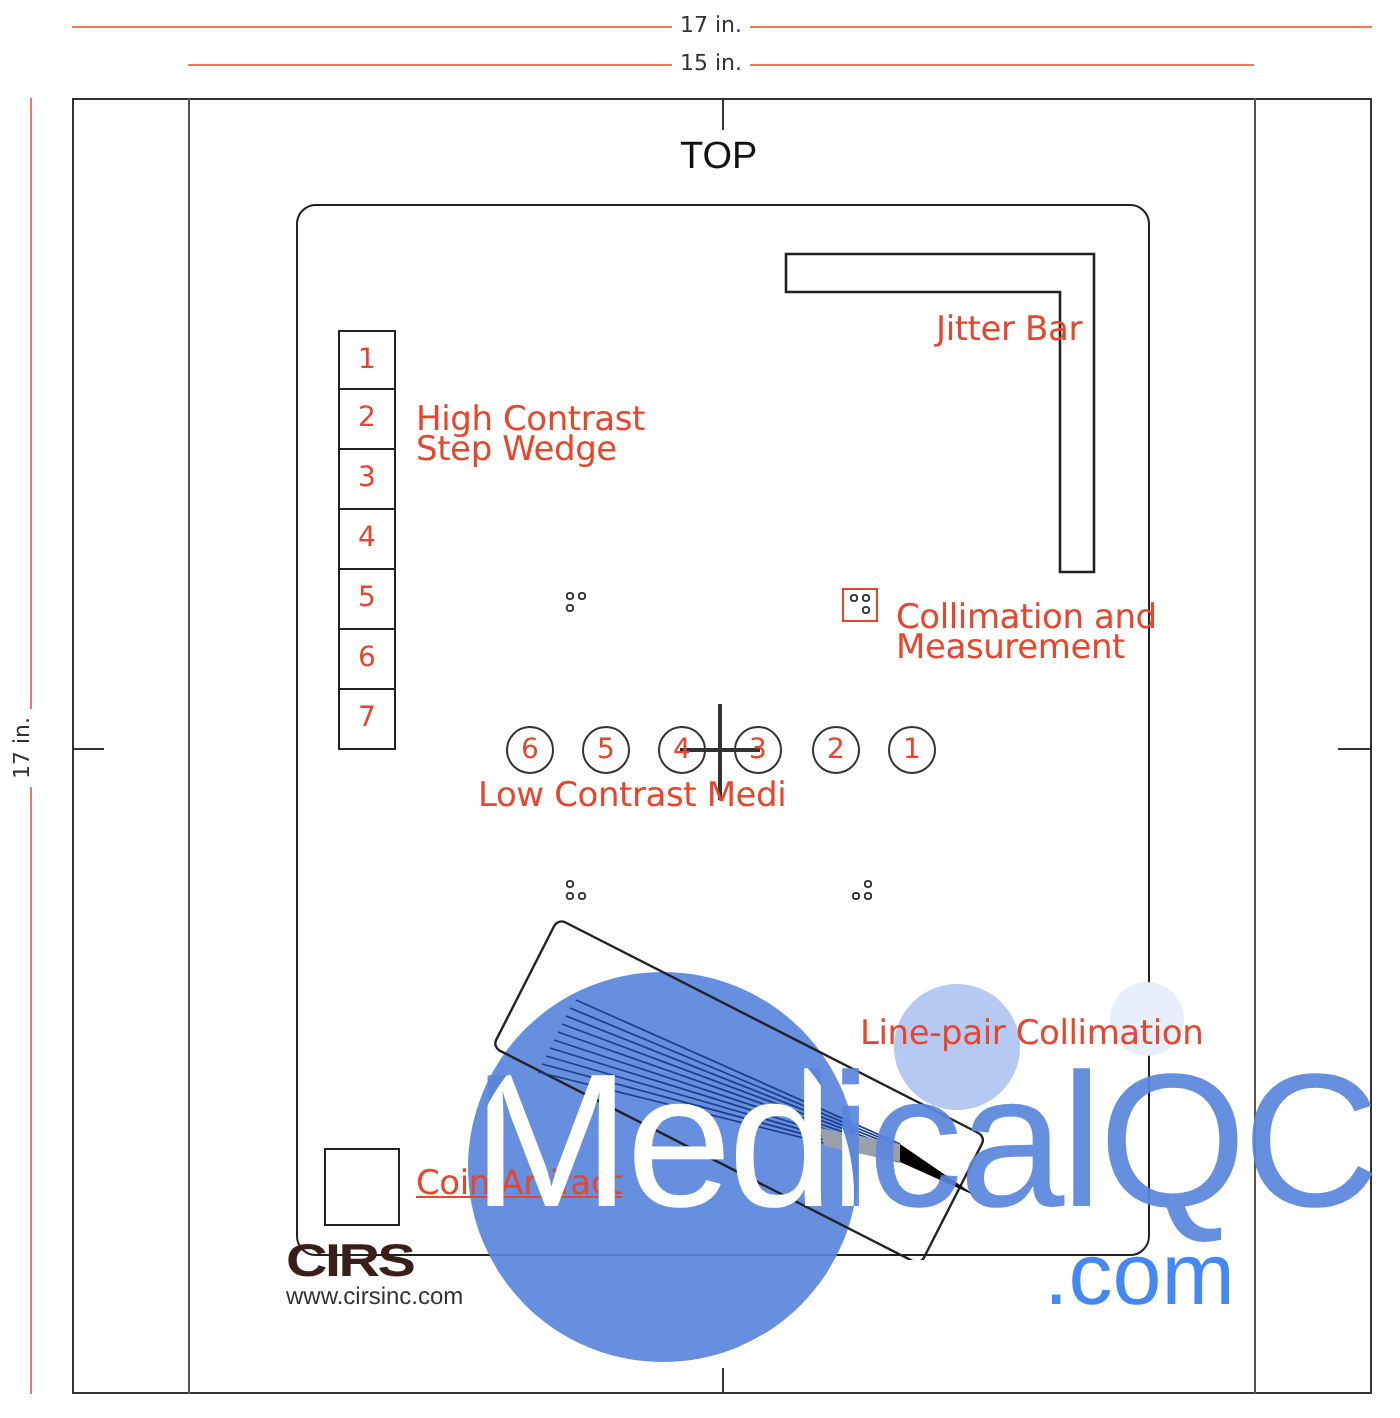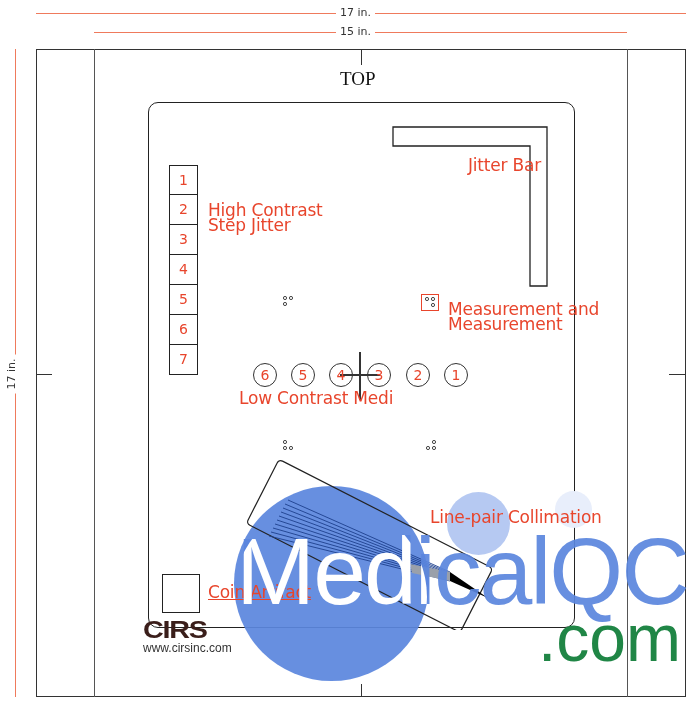--- a/index.html
+++ b/index.html
@@ -29,52 +29,52 @@
 
 <div class="abs" style="left:36px; top:49px; width:650px; height:648px; border:1px solid #333; border-width:1.5px; box-sizing:border-box;"></div>
 <div class="abs" style="left:94px; top:49px; width:1px; height:648px; background:#555;"></div>
 <div class="abs" style="left:627px; top:49px; width:1px; height:648px; background:#555;"></div>
 
 <div class="abs" style="left:361px; top:49px; width:1px; height:16px; background:#333;"></div>
 <div class="abs" style="left:361px; top:684px; width:1px; height:13px; background:#333;"></div>
 <div class="abs" style="left:36px; top:374px; width:16px; height:1px; background:#333;"></div>
 <div class="abs" style="left:669px; top:374px; width:17px; height:1px; background:#333;"></div>
 
-<div class="abs" style="left:340px; top:68px; font-size:19px; color:#111; font-family:Liberation Serif, serif;">TOP</div>
+<div class="abs" style="left:340px; top:68px; font-size:19px; color:#111; font-family:Liberation Sans, sans-serif;">TOP</div>
 
 <div class="abs" style="left:148px; top:102px; width:427px; height:526px; border:1px solid #222; border-radius:10px; box-sizing:border-box;"></div>
 
 <div class="abs" style="left:169px; top:165px; width:29px; height:210px;">
   <div class="wedge-cell" style="top:0px; height:30px; line-height:28px;">1</div>
   <div class="wedge-cell" style="top:29px; height:31px; line-height:29px;">2</div>
   <div class="wedge-cell" style="top:59px; height:31px; line-height:29px;">3</div>
   <div class="wedge-cell" style="top:89px; height:31px; line-height:29px;">4</div>
   <div class="wedge-cell" style="top:119px; height:31px; line-height:29px;">5</div>
   <div class="wedge-cell" style="top:149px; height:31px; line-height:29px;">6</div>
   <div class="wedge-cell" style="top:179px; height:31px; line-height:29px;">7</div>
 </div>
 <div class="red-label" style="left:208px; top:203px;">
   <div>High Contrast</div>
-  <div>Step Jitter</div>
+  <div>Step Wedge</div>
 </div>
 
 <svg class="abs" style="left:390px; top:125px;" width="162" height="165">
   <path d="M3 2 H157 V161 H140 V21 H3 Z" fill="none" stroke="#222" stroke-width="1.3"></path>
 </svg>
 <div class="red-label" style="left:468px; top:158px;">Jitter Bar</div>
 
 <div class="abs" style="left:421px; top:294px; width:18px; height:17px; border:1px solid #e8452c; box-sizing:border-box;">
   <svg width="16" height="15">
     <circle cx="5" cy="4" r="1.6" fill="none" stroke="#333" stroke-width="0.9"></circle>
     <circle cx="11" cy="4" r="1.6" fill="none" stroke="#333" stroke-width="0.9"></circle>
     <circle cx="11" cy="10" r="1.6" fill="none" stroke="#333" stroke-width="0.9"></circle>
   </svg>
 </div>
 <div class="red-label" style="left:448px; top:302px;">
-  <div>Measurement and</div>
+  <div>Collimation and</div>
   <div>Measurement</div>
 </div>
 
 <svg class="abs" style="left:281px; top:294px;" width="16" height="14">
   <circle cx="4" cy="4" r="1.6" fill="none" stroke="#333" stroke-width="0.9"></circle>
   <circle cx="10" cy="4" r="1.6" fill="none" stroke="#333" stroke-width="0.9"></circle>
   <circle cx="4" cy="10" r="1.6" fill="none" stroke="#333" stroke-width="0.9"></circle>
 </svg>
 <svg class="abs" style="left:281px; top:438px;" width="16" height="14">
   <circle cx="4" cy="4" r="1.6" fill="none" stroke="#333" stroke-width="0.9"></circle>
@@ -128,13 +128,13 @@
 <div class="abs" style="left:162px; top:574px; width:38px; height:39px; border:1px solid #222; box-sizing:border-box;"></div>
 <div class="red-label" style="left:208px; top:585px;text-decoration:underline;">Coin Artifact</div>
 
 <div class="abs" style="left:143px; top:620px;">
   <div style="font-family:'Liberation Sans', sans-serif; font-weight:bold; font-size:23px; line-height:20px; color:#3a1e1a; letter-spacing:-1px; transform:scaleX(1.25); transform-origin:left;">CIRS</div>
   <div style="font-family:'Liberation Sans', sans-serif; font-size:12px; color:#333; margin-top:1px;">www.cirsinc.com</div>
 </div>
 
 <div class="wm" style="left:236px; top:521px; font-size:95px; line-height:100px; color:#5b86de; opacity:0.92; letter-spacing:-2px;">MedicalQC</div>
 <div class="wm" style="left:236px; top:521px; font-size:95px; line-height:100px; color:#ffffff; letter-spacing:-2px; clip-path:circle(97px at 94px 76px);">Medi</div>
-<div class="wm" style="left:538px; top:605px; font-size:66px; line-height:66px; color:#15803d; opacity:0.95;">.com</div>
+<div class="wm" style="left:522px; top:605px; font-size:44px; line-height:66px; color:#3b82f6; opacity:0.95;">.com</div>
 
 </body></html>

